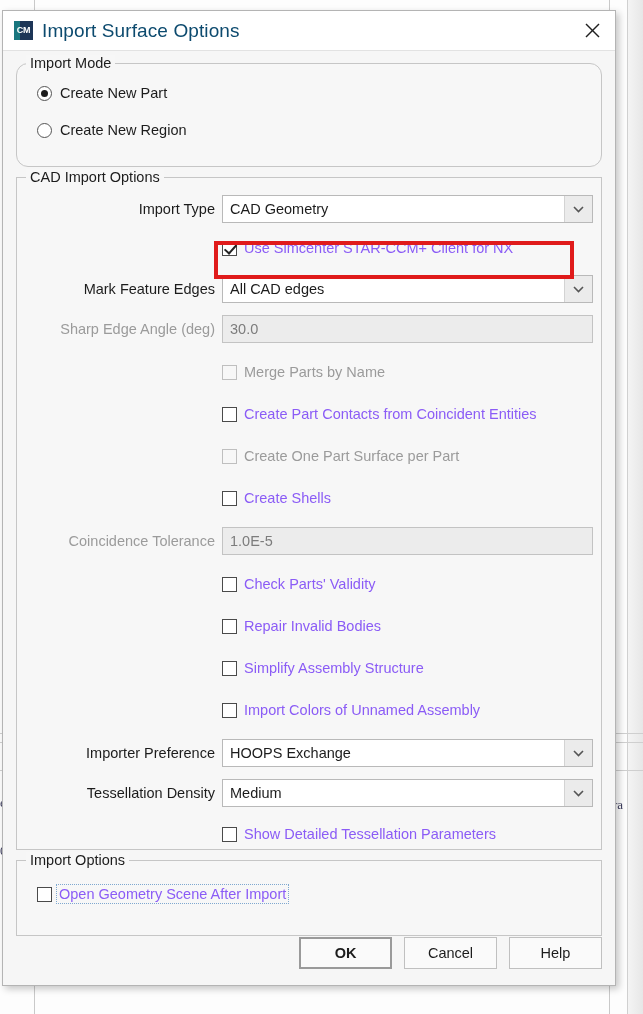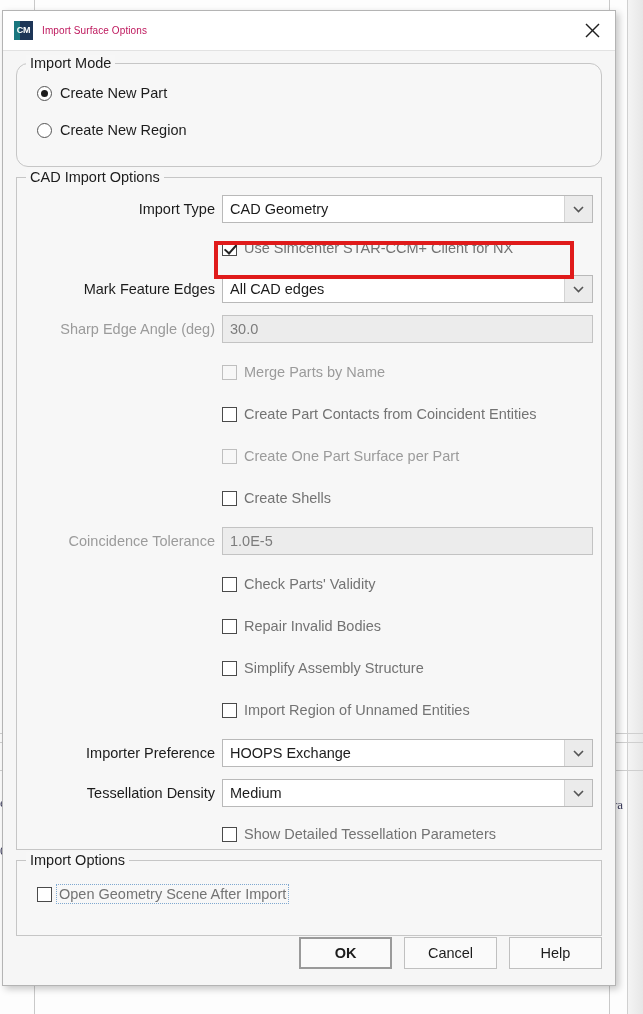--- a/index.html
+++ b/index.html
@@ -58,21 +58,21 @@
   #app-icon::before {
     content: ""; position: absolute; right: 0; top: 0;
     width: 13px; height: 19px; background: #1d3557;
   }
   #app-icon span {
     position: relative; z-index: 2;
     color: #ffffff; font-size: 9px; font-weight: bold;
     letter-spacing: -0.3px; line-height: 1;
   }
   #title-text {
-    font-size: 10px; color: #be185d; letter-spacing: .1px; text-align: center;
+    font-size: 19px; color: #0c4a6e; letter-spacing: .1px; text-align: center;
   }
   #close-btn {
     position: absolute; right: 0; top: 0;
     width: 46px; height: 39px;
     display: flex; align-items: center; justify-content: center;
     cursor: pointer;
   }
   #close-btn svg { display:block; }
 
   
@@ -181,21 +181,21 @@
   .cb.checked::after {
     content: "";
     position: absolute;
     left: 4px; top: 0px;
     width: 5px; height: 10px;
     border: solid #222;
     border-width: 0 2px 2px 0;
     transform: rotate(42deg);
   }
   .cb-label {
-    font-size: 14.5px; color: #737373; white-space: nowrap;
+    font-size: 14.5px; color: #8b5cf6; white-space: nowrap;
   }
   .cb-label.disabled { color: #9b9b9b; }
   .cb-label.focused {
     border: 1px dotted #7fa8d0;
     padding: 1px 2px;
     margin: -2px -3px;
   }
 
   
   .radiorow {
@@ -379,21 +379,21 @@
           <div class="cbrow" style="margin-bottom:16px;">
             <span class="cb"></span>
             <span class="cb-label">Repair Invalid Bodies</span>
           </div>
           <div class="cbrow" style="margin-bottom:16px;">
             <span class="cb"></span>
             <span class="cb-label">Simplify Assembly Structure</span>
           </div>
           <div class="cbrow" style="margin-bottom:16px;">
             <span class="cb"></span>
-            <span class="cb-label">Import Region of Unnamed Entities</span>
+            <span class="cb-label">Import Colors of Unnamed Assembly</span>
           </div>
 
           <div class="row" style="margin-bottom:12px;">
             <div class="row-label">Importer Preference</div>
             <div class="row-field">
               <div class="combo">
                 <div class="combo-value">HOOPS Exchange</div>
                 <div class="combo-arrow">
                   <svg width="11" height="8" viewBox="0 0 11 8">
                     <polyline points="1,2 5.5,6.5 10,2" fill="none" stroke="#555" stroke-width="1.6"></polyline>

